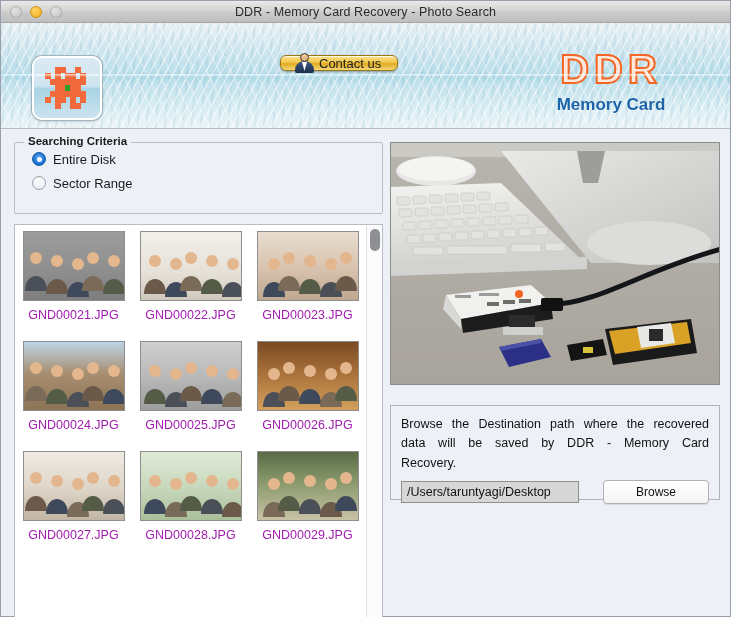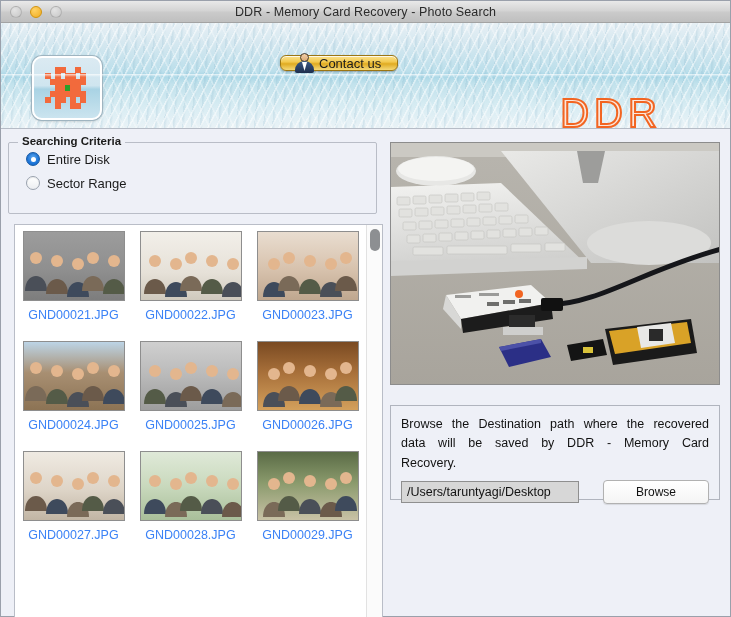--- a/index.html
+++ b/index.html
@@ -87,33 +87,32 @@
     position: absolute; left: 0; top: 8px; width: 19px; height: 12px;
     border-radius: 9px 9px 2px 2px;
     background: linear-gradient(180deg,#3b5a86,#1d2e4d);
   }
   .person-icon .shirt {
     position: absolute; left: 7px; top: 9px; width: 5px; height: 9px;
     background: #ffffff; clip-path: polygon(0 0,100% 0,50% 100%);
   }
   .brand { position: absolute; right: 24px; top: 26px; text-align: center; width: 190px; }
   .brand .ddr {
-    font-size: 40px; font-weight: normal; letter-spacing: 5px; line-height: 1;
+    font-size: 40px; font-weight: bold; letter-spacing: 5px; line-height: 1;
     color: #fbe7dc; -webkit-text-stroke: 2px #f26522;
     text-shadow: 0 1px 0 rgba(255,255,255,.5);
-    margin-top: 44px;
   }
   .brand .sub {
     margin-top: 6px; font-size: 17px; font-weight: bold; color: #1c63a8;
     text-shadow: 0 1px 0 rgba(255,255,255,.55);
   }
   
   .body-area { flex: 1; position: relative; background: #eef0f7; }
   .fieldset {
-    position: absolute; left: 7px; top: 13px; width: 369px; height: 72px;
+    position: absolute; left: 13px; top: 13px; width: 369px; height: 72px;
     border: 1px solid #b9bdc7; border-radius: 2px; background: #eef0f7;
   }
   .fieldset .legend {
     position: absolute; top: -8px; left: 9px; padding: 0 4px; background: #eef0f7;
     font-size: 11.5px; font-weight: bold; color: #1b1b1b;
   }
   .radio-row { display: flex; align-items: flex-start; gap: 7px; margin: 9px 0 0 17px; cursor: pointer; }
   .radio {
     width: 14px; height: 14px; border-radius: 50%;
     background: linear-gradient(180deg,#ffffff,#eceef1);
@@ -138,21 +137,21 @@
     position: absolute; left: 0; top: 0; right: 16px; bottom: 0;
     padding: 6px 0 0 0;
   }
   .trow { display: flex; height: 110px; }
   .tcell { width: 119px; display: flex; flex-direction: column; align-items: center; cursor: pointer; }
   .tcell .photo {
     width: 102px; height: 70px; border: 1px solid #8e8e8e;
     background-size: cover; background-position: center;
     overflow: hidden; position: relative;
   }
-  .tcell .fname { margin-top: 7px; font-size: 12.5px; color: #3b82f6; }
+  .tcell .fname { margin-top: 7px; font-size: 12.5px; color: #a21caf; }
   .vscroll {
     position: absolute; right: 0; top: 0; width: 16px; bottom: 0;
     background: #fbfbfb; border-left: 1px solid #e2e2e2;
     cursor: pointer;
   }
   .vthumb {
     position: absolute; left: 3px; top: 4px; width: 10px; height: 22px;
     border-radius: 5px; background: #8d8f92;
   }
   
@@ -241,20 +240,21 @@
       <span class="person-icon">
         <span class="head"></span>
           <span class="body"></span>
           <span class="shirt"></span>
       </span>
       <span class="label">Contact us</span>
     </div>
 
     <div class="brand">
       <div class="ddr">DDR</div>
+      <div class="sub">Memory Card</div>
     </div>
   </div>
 
   <div class="body-area">
 
     <div class="fieldset">
       <span class="legend">Searching Criteria</span>
       <div class="radio-row">
         <span class="radio on"></span>
         <span class="lbl">Entire Disk</span>

